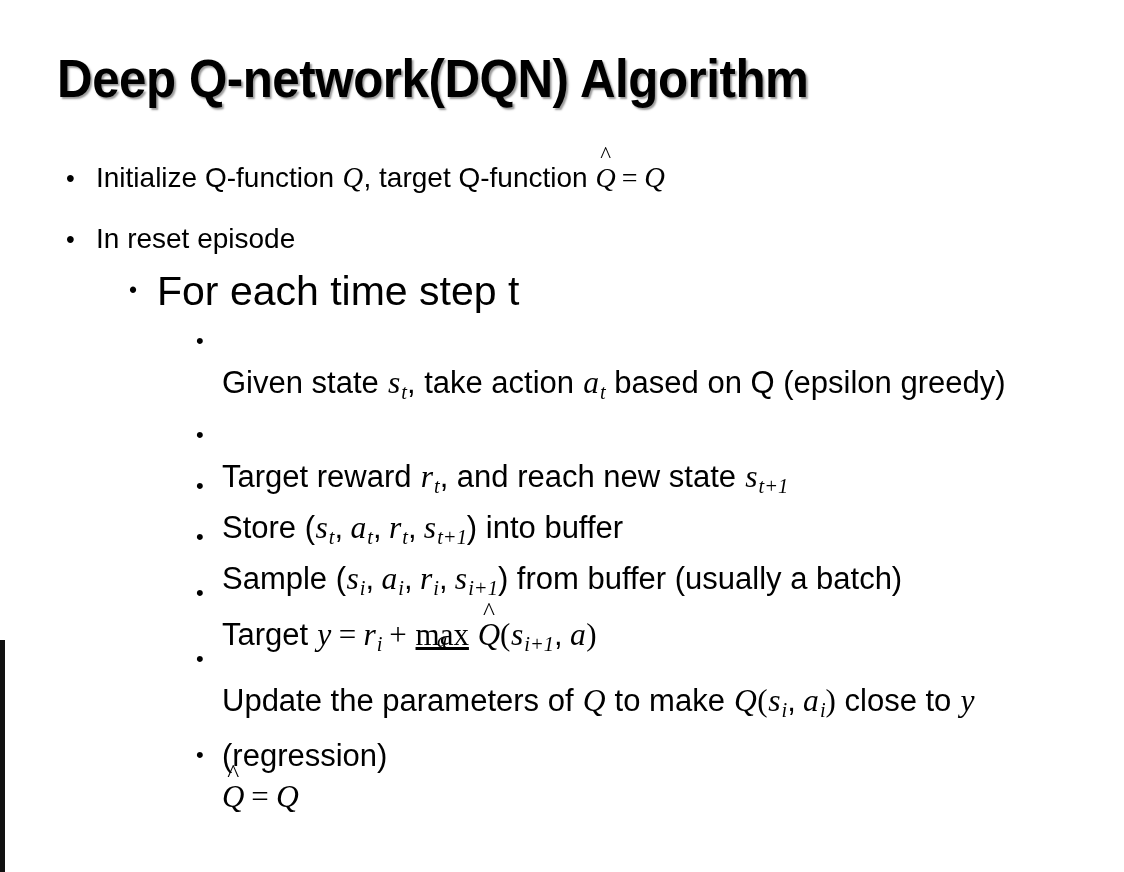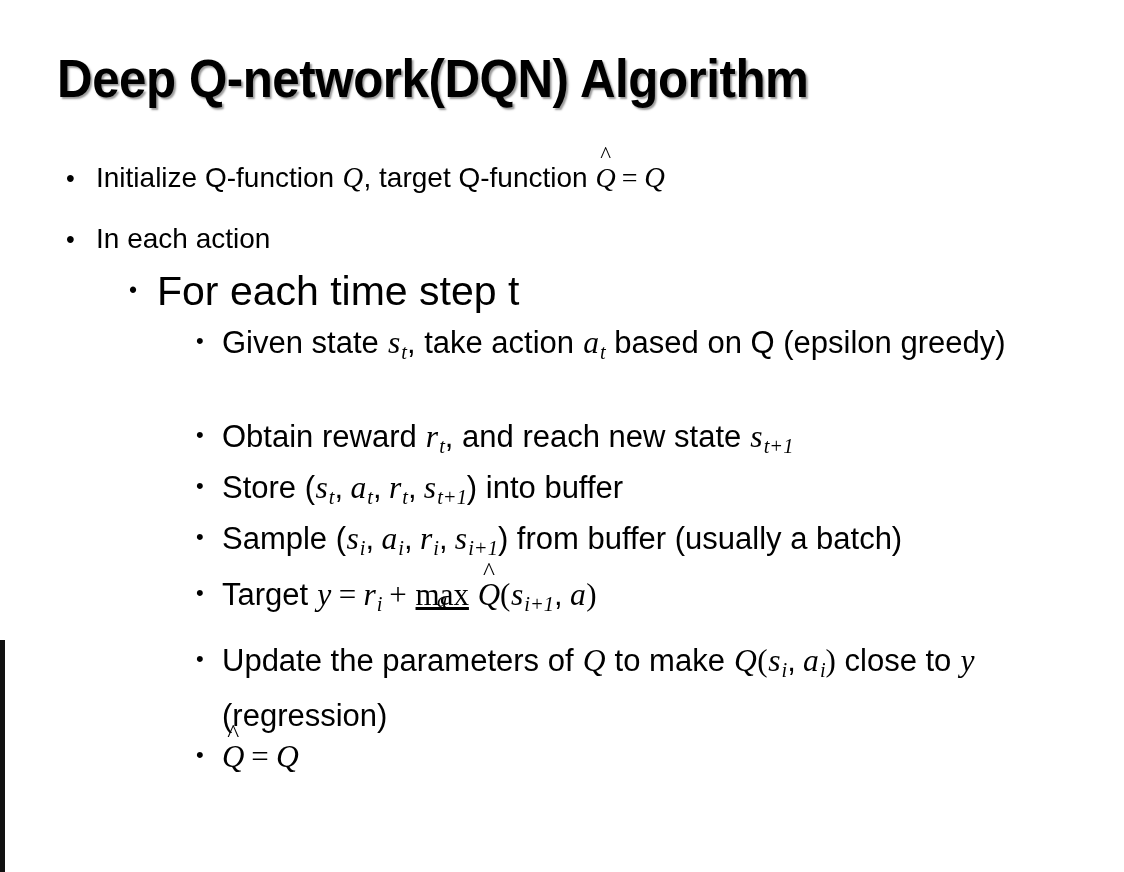--- a/index.html
+++ b/index.html
@@ -82,21 +82,21 @@
   .lvl1 .bullet-text { font-size: 28px; line-height: 46px; }
 
   
   .lvl2 { left: 129px; width: 980px; }
   .lvl2 .bullet-mark { font-size: 23px; width: 28px; padding-top: 10px; }
   .lvl2 .bullet-text { font-size: 41px; line-height: 44px; }
 
   
   .lvl3 { left: 196px; width: 900px; }
   .lvl3 .bullet-mark { font-size: 22px; width: 26px; padding-top: 10px; }
-  .lvl3 .bullet-text { font-size: 31px; line-height: 46px; }
+  .lvl3 .bullet-text { font-size: 31px; line-height: 46px; margin-top: 40px; }
 
   
   .mi {
     font-family: "Liberation Serif", serif;
     font-style: italic;
     font-size: 1.02em;
     padding: 0 0.5px;
   }
   .mn {
     font-family: "Liberation Serif", serif;
@@ -162,36 +162,36 @@
 
   <div id="body">
 
     <div class="bullet-row lvl1" style="top:155px;">
       <span class="bullet-mark">•</span>
       <span class="bullet-text"><span>Initialize Q-function </span><span class="mi">Q</span><span>, target Q-function </span><span class="hat"><span class="hat-mark">^</span><span>Q</span></span><span class="sp"></span><span class="mn">=</span><span class="sp"></span><span class="mi">Q</span></span>
     </div>
 
     <div class="bullet-row lvl1" style="top:216px;">
       <span class="bullet-mark">•</span>
-      <span class="bullet-text">In each action</span>
+      <span class="bullet-text">In reset episode</span>
     </div>
 
     <div class="bullet-row lvl2" style="top:269px;">
       <span class="bullet-mark">•</span>
       <span class="bullet-text">For each time step t</span>
     </div>
 
     <div class="bullet-row lvl3" style="top:320px;width:880px;">
       <span class="bullet-mark">•</span>
       <span class="bullet-text"><span>Given state </span><span class="mi">s</span><span class="msub">t</span><span>, take action </span><span class="mi">a</span><span class="msub">t</span><span> based on Q (epsilon greedy)</span></span>
     </div>
 
     <div class="bullet-row lvl3" style="top:414px;">
       <span class="bullet-mark">•</span>
-      <span class="bullet-text"><span>Obtain reward </span><span class="mi">r</span><span class="msub">t</span><span>, and reach new state </span><span class="mi">s</span><span class="msub">t+1</span></span>
+      <span class="bullet-text"><span>Target reward </span><span class="mi">r</span><span class="msub">t</span><span>, and reach new state </span><span class="mi">s</span><span class="msub">t+1</span></span>
     </div>
 
     <div class="bullet-row lvl3" style="top:465px;">
       <span class="bullet-mark">•</span>
       <span class="bullet-text"><span>Store (</span><span class="mi">s</span><span class="msub">t</span><span>,</span><span class="sp"></span><span class="mi">a</span><span class="msub">t</span><span>,</span><span class="sp"></span><span class="mi">r</span><span class="msub">t</span><span>,</span><span class="sp"></span><span class="mi">s</span><span class="msub">t+1</span><span>) into buffer</span></span>
     </div>
 
     <div class="bullet-row lvl3" style="top:516px;">
       <span class="bullet-mark">•</span>
       <span class="bullet-text"><span>Sample (</span><span class="mi">s</span><span class="msub">i</span><span>,</span><span class="sp"></span><span class="mi">a</span><span class="msub">i</span><span>,</span><span class="sp"></span><span class="mi">r</span><span class="msub">i</span><span>,</span><span class="sp"></span><span class="mi">s</span><span class="msub">i+1</span><span>) from buffer (usually a batch)</span></span>

